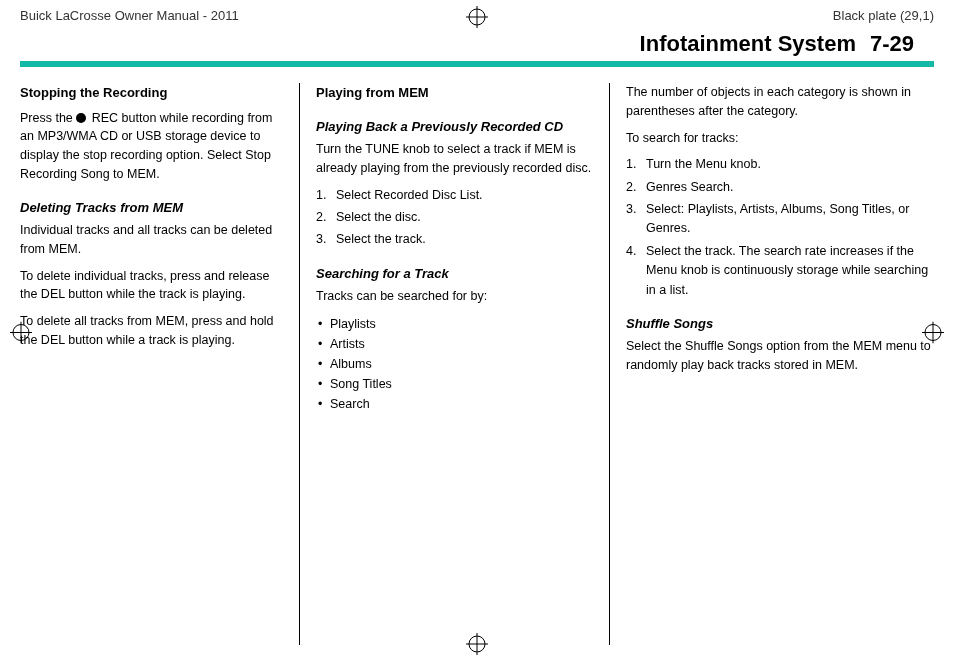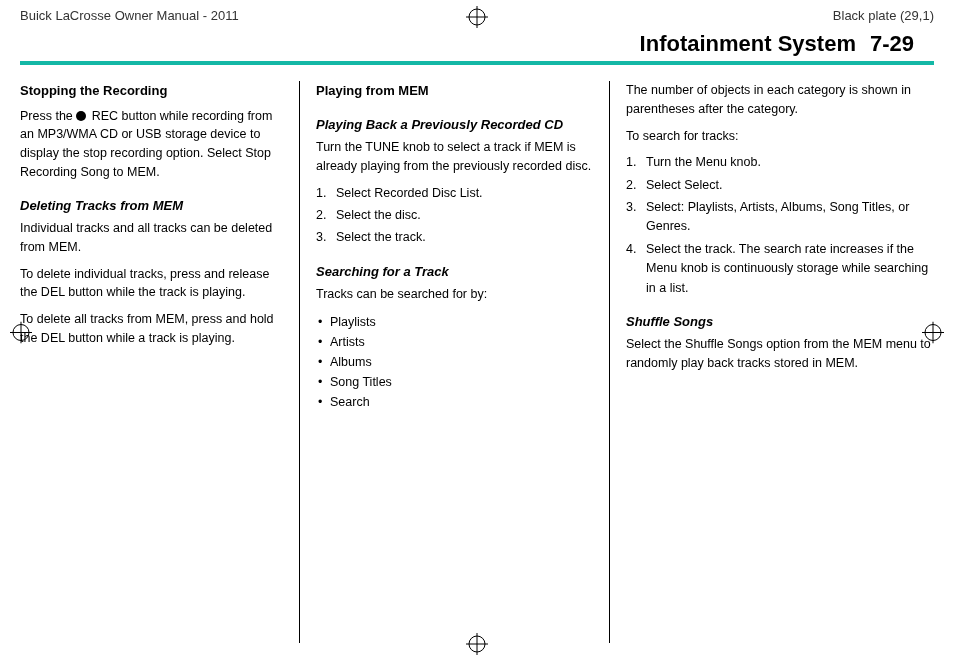--- a/index.html
+++ b/index.html
@@ -33,21 +33,21 @@
       transform: translateX(-50%);
       top: 6px;
     }
 
     
     .title-bar {
       display: flex;
       justify-content: flex-end;
       align-items: center;
       padding: 4px 20px 4px 20px;
-      border-bottom: 4px solid #14b8a6;
+      border-bottom: 6px solid #14b8a6;
       margin: 0 20px;
     }
 
     
     .main-content {
       display: flex;
       flex-direction: row;
       padding: 16px 20px 0 20px;
       height: calc(100% - 90px);
     }
@@ -234,21 +234,21 @@
 
   </div>
 
   <div class="col-right">
 
     <p>The number of objects in each category is shown in parentheses after the category.</p>
     <p>To search for tracks:</p>
 
     <ol class="numbered-list">
       <li>Turn the Menu knob.</li>
-      <li>Select Select.</li>
+      <li>Genres Search.</li>
       <li>Select: Playlists, Artists, Albums, Song Titles, or Genres.</li>
       <li>Select the track. The search rate increases if the Menu knob is continuously storage while searching in a list.</li>
     </ol>
 
     <p class="section-subtitle">Shuffle Songs</p>
     <p>Select the Shuffle Songs option from the MEM menu to randomly play back tracks stored in MEM.</p>
 
   </div>
 
 </div>

